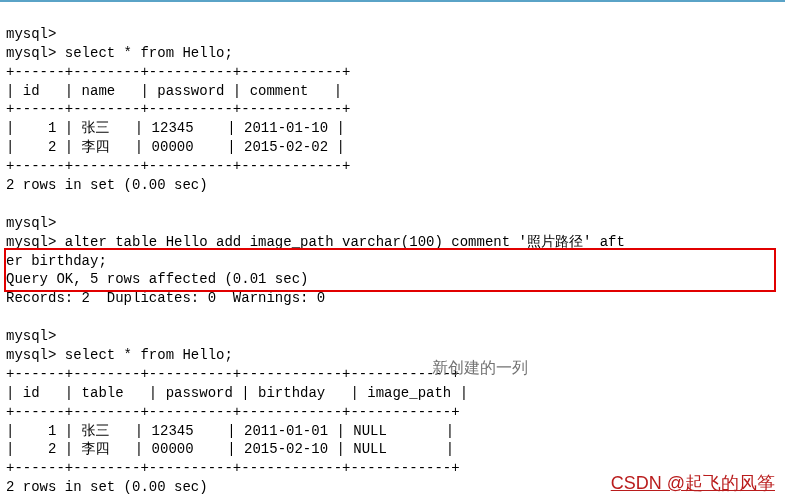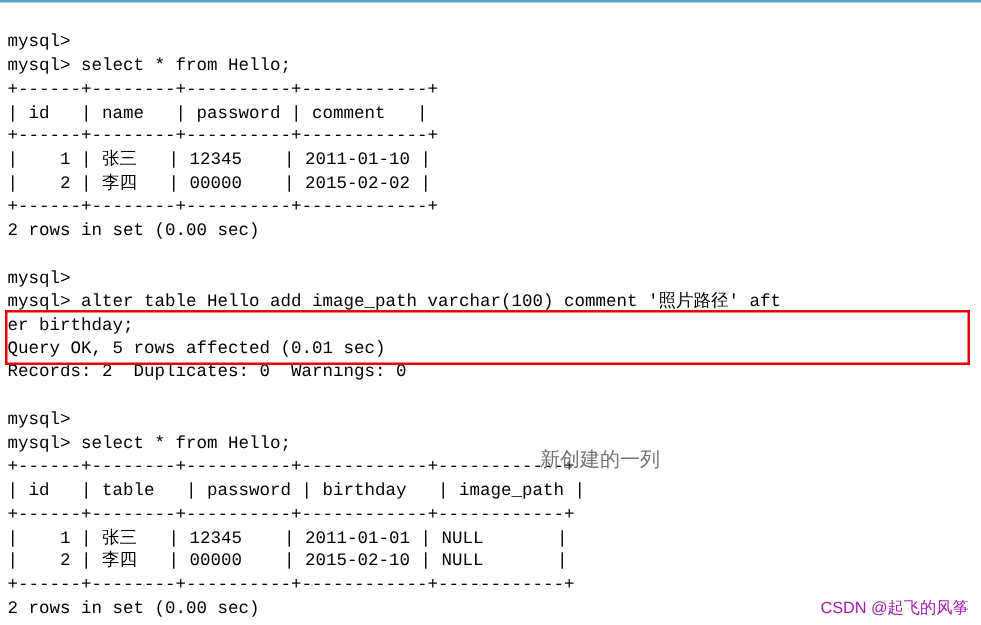--- a/index.html
+++ b/index.html
@@ -28,23 +28,24 @@
     color: #737373;
     font-family: Liberation Mono, monospace;
     font-size: 16px;
     font-weight: 500;
     pointer-events: none;
   }
   .watermark {
     position: absolute;
     bottom: 6px;
     right: 10px;
-    color: #a21caf;
+    color: #b91c1c;
     font-family: "Microsoft YaHei", sans-serif;
-    font-size: 13px;
+    font-size: 18px;
+    text-decoration: underline;
   }
 </style>
 </head>
 <body>
 
 <div class="terminal">
 <span>mysql&gt;</span>
 <span>mysql&gt; select * from Hello;</span>
 <span>+------+--------+----------+------------+</span>
 <span>| id   | name   | password | comment   |</span>

